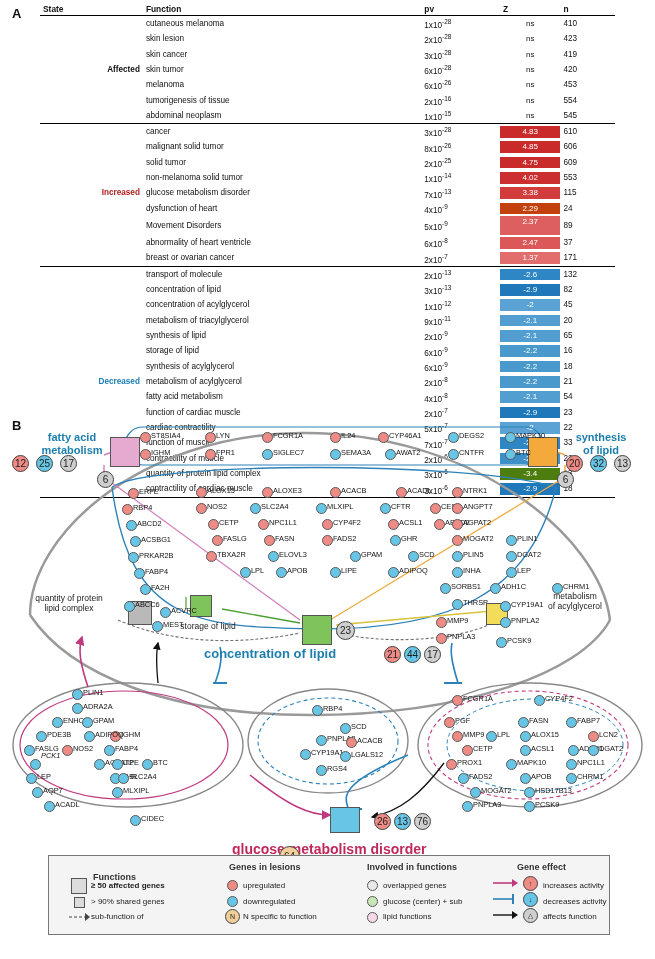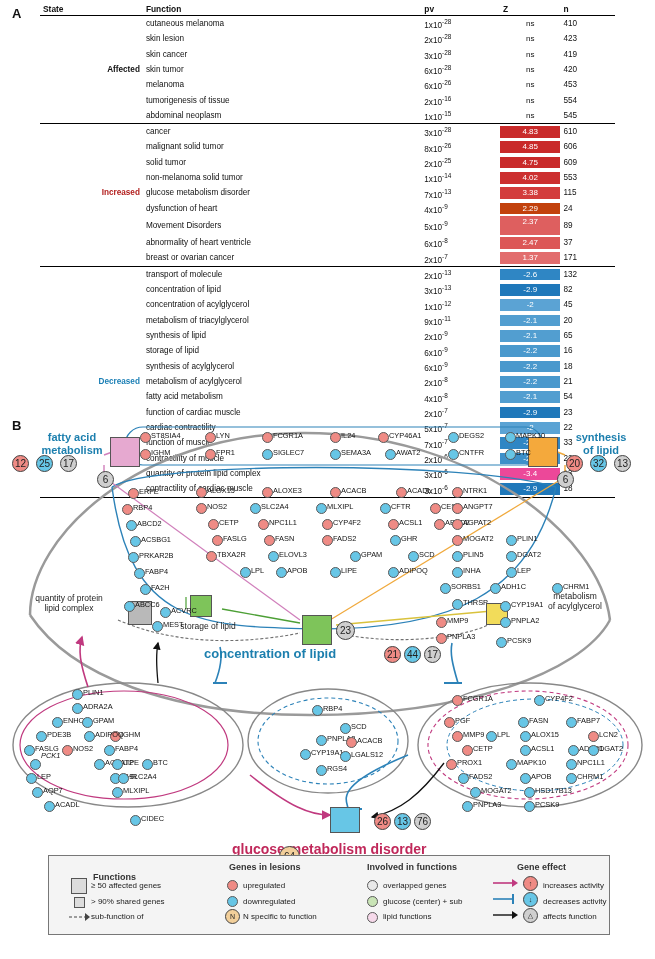--- a/index.html
+++ b/index.html
@@ -330,21 +330,21 @@
           <td class="c-z" style="padding: 0px;">
             <span class="zcell" style="background: rgb(61, 144, 201); height: 11.6px; line-height: 11.6px;">-2.4</span>
           </td>
           <td class="c-n">22</td>
         </tr>
         <tr>
           <td class="c-state"></td>
           <td class="c-func">quantity of protein lipid complex</td>
           <td class="c-pv">3x10<sup>-6</sup></td>
           <td class="c-z" style="padding: 0px;">
-            <span class="zcell" style="background: #ec4899; height: 11.6px; line-height: 11.6px;">-3.4</span>
+            <span class="zcell" style="background: #4d7c0f; height: 11.6px; line-height: 11.6px;">-3.4</span>
           </td>
           <td class="c-n">13</td>
         </tr>
         <tr class=" bot-rule">
           <td class="c-state"></td>
           <td class="c-func">contractility of cardiac muscle</td>
           <td class="c-pv">3x10<sup>-6</sup></td>
           <td class="c-z" style="padding: 0px;">
             <span class="zcell" style="background: rgb(31, 120, 186); height: 11.6px; line-height: 11.6px;">-2.9</span>
           </td>
@@ -690,21 +690,21 @@
     </div>
 </div>
 
 <div id="legend">
   <div class="lg-title" style="left:44px;top:16px;">Functions</div>
   <div class="lg-title" style="left:180px;top:6px;">Genes in lesions</div>
   <div class="lg-title" style="left:318px;top:6px;">Involved in functions</div>
   <div class="lg-title" style="left:468px;top:6px;">Gene effect</div>
 
   <div class="sq gray" style="left:22px;top:22px;width:14px;height:14px;background:#dcdcdc;"></div>
-  <div class="lg-txt" style="left:42px;top:25px;">≥ 50 affected genes</div>
+  <div class="lg-txt" style="left:42px;top:25px;font-weight:bold;">≥ 50 affected genes</div>
   <div class="sq gray" style="left:25px;top:41px;width:9px;height:9px;background:#dcdcdc;"></div>
   <div class="lg-txt" style="left:42px;top:41px;">&gt; 90% shared genes</div>
   <svg width="22" height="10" style="position:absolute;left:20px;top:56px;">
     <line x1="0" y1="5" x2="16" y2="5" stroke="#444" stroke-width="1" stroke-dasharray="3,2"></line>
     <path d="M16,1 L21,5 L16,9 z" fill="#444"></path>
   </svg>
   <div class="lg-txt" style="left:42px;top:56px;">sub-function of</div>
 
   <div class="dot up" style="left:178px;top:24px;"></div>
   <div class="lg-txt" style="left:194px;top:25px;">upregulated</div>

